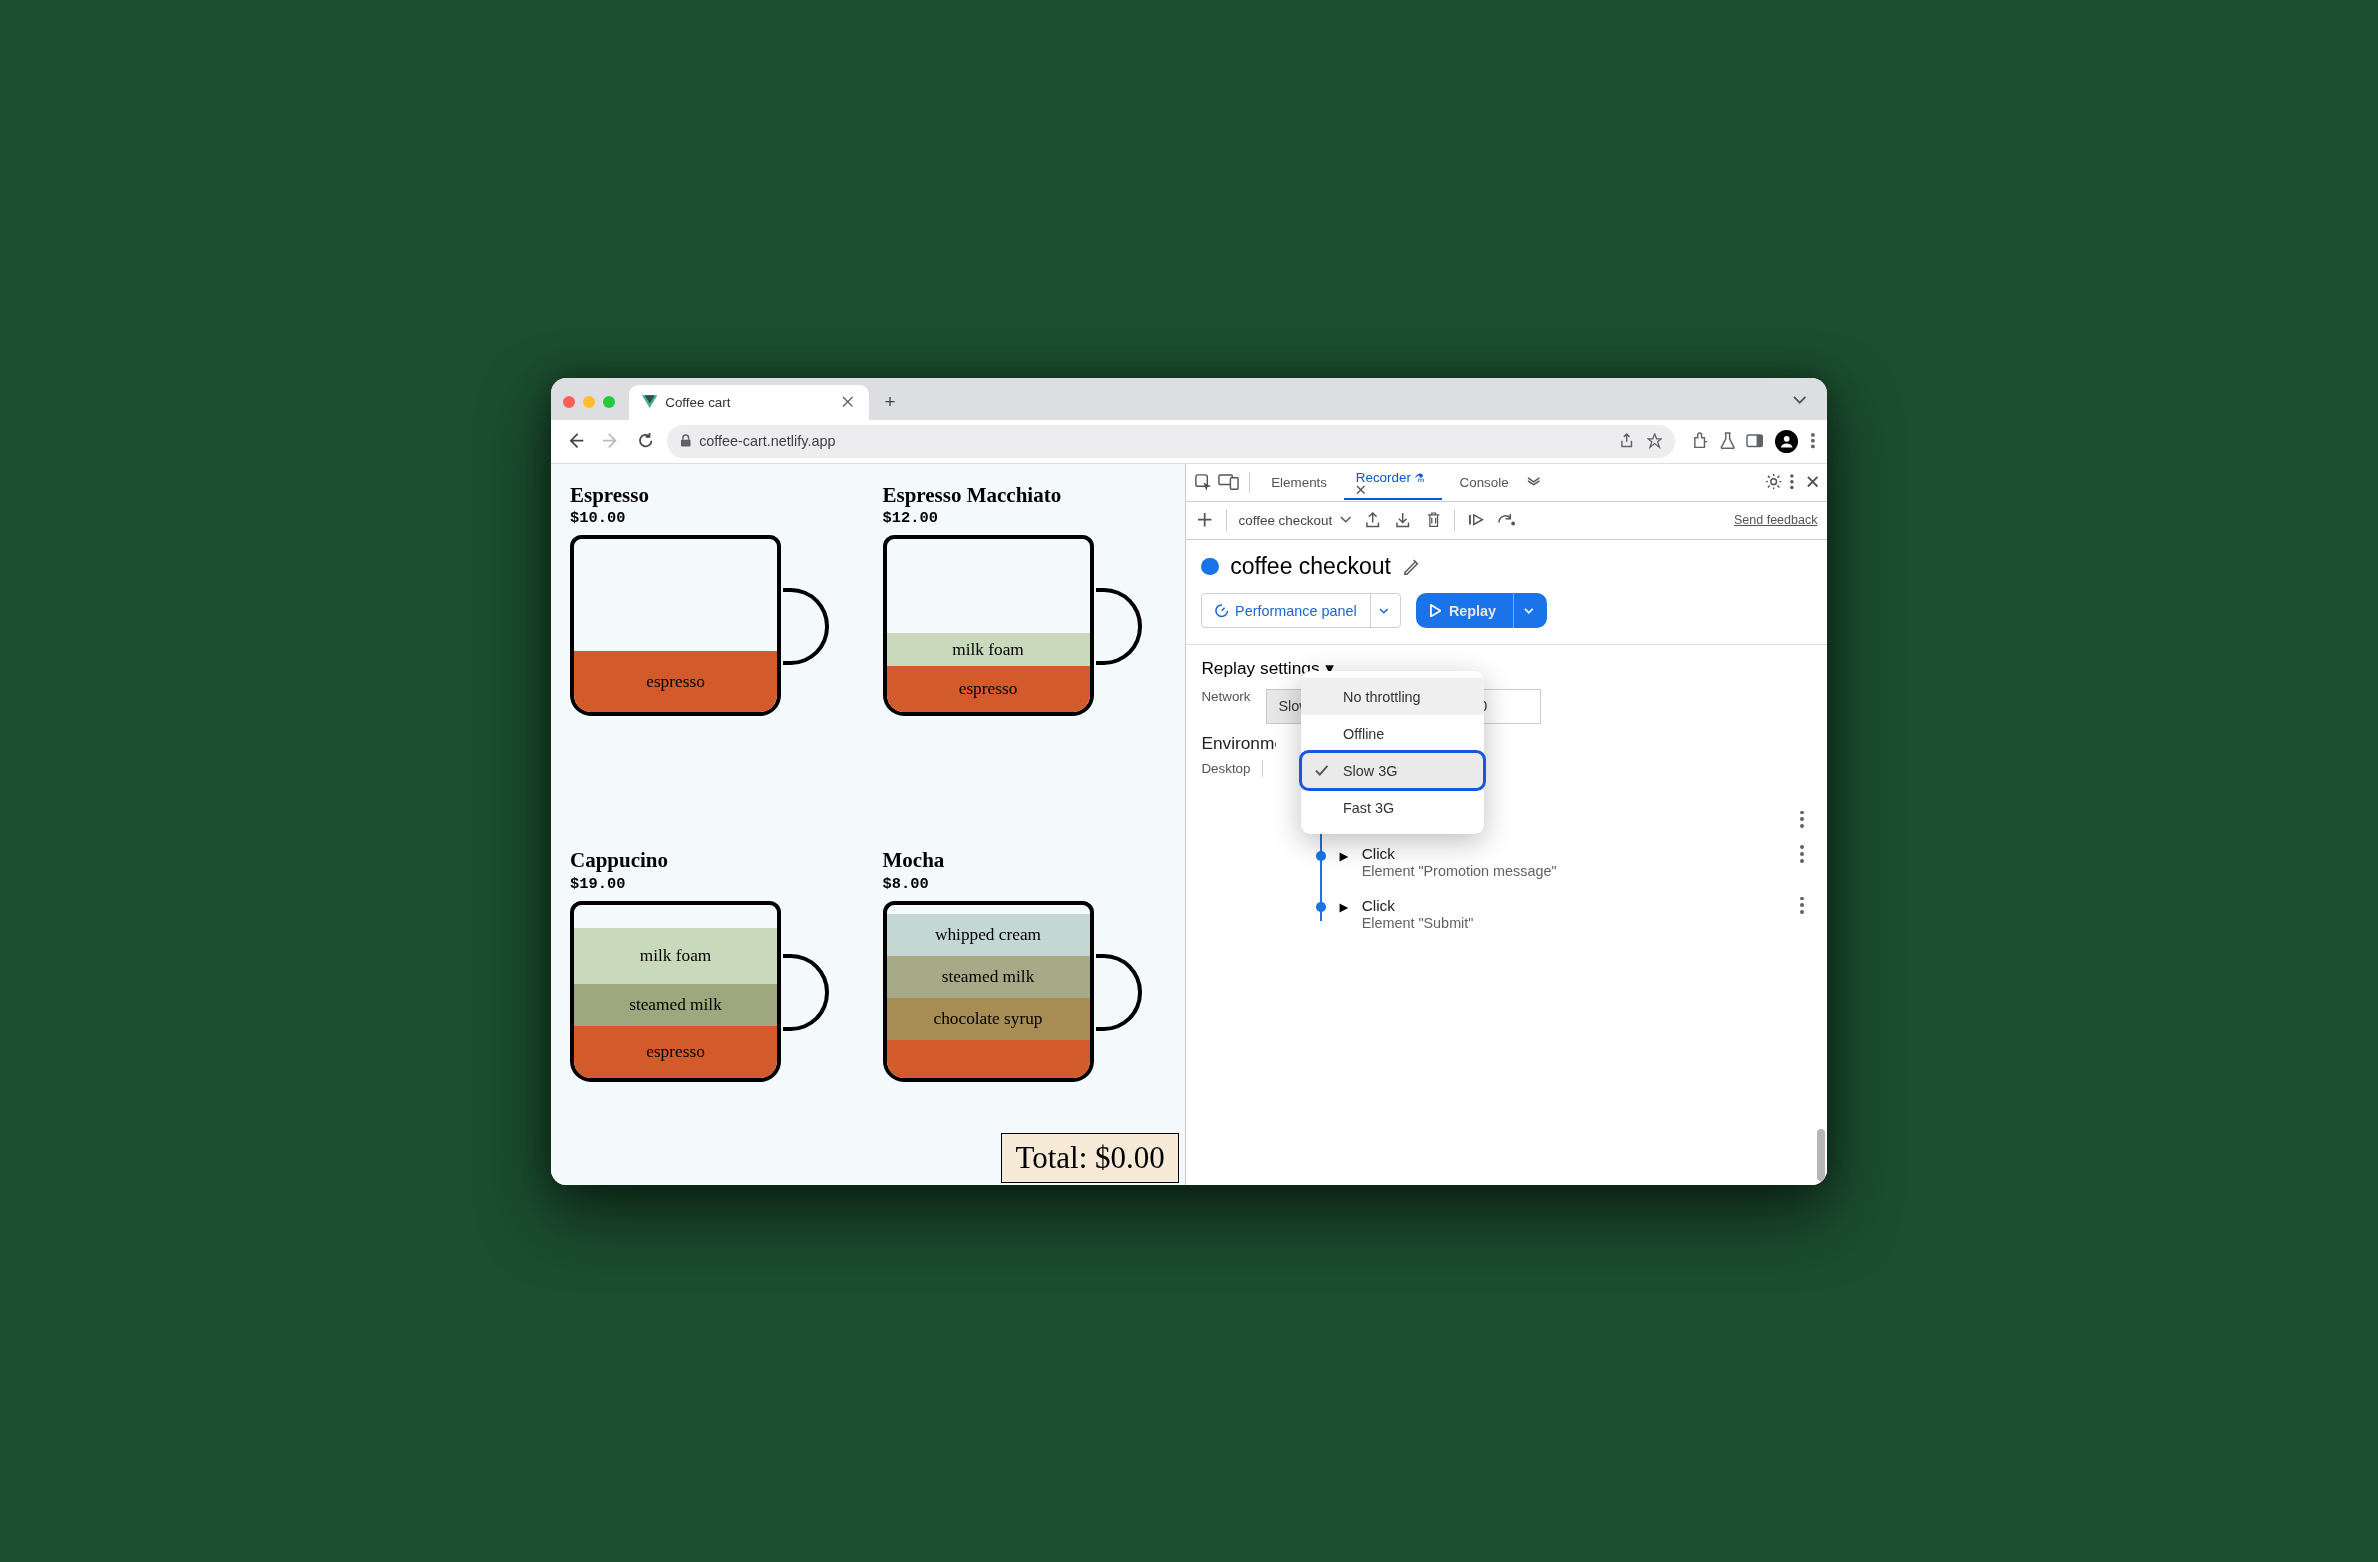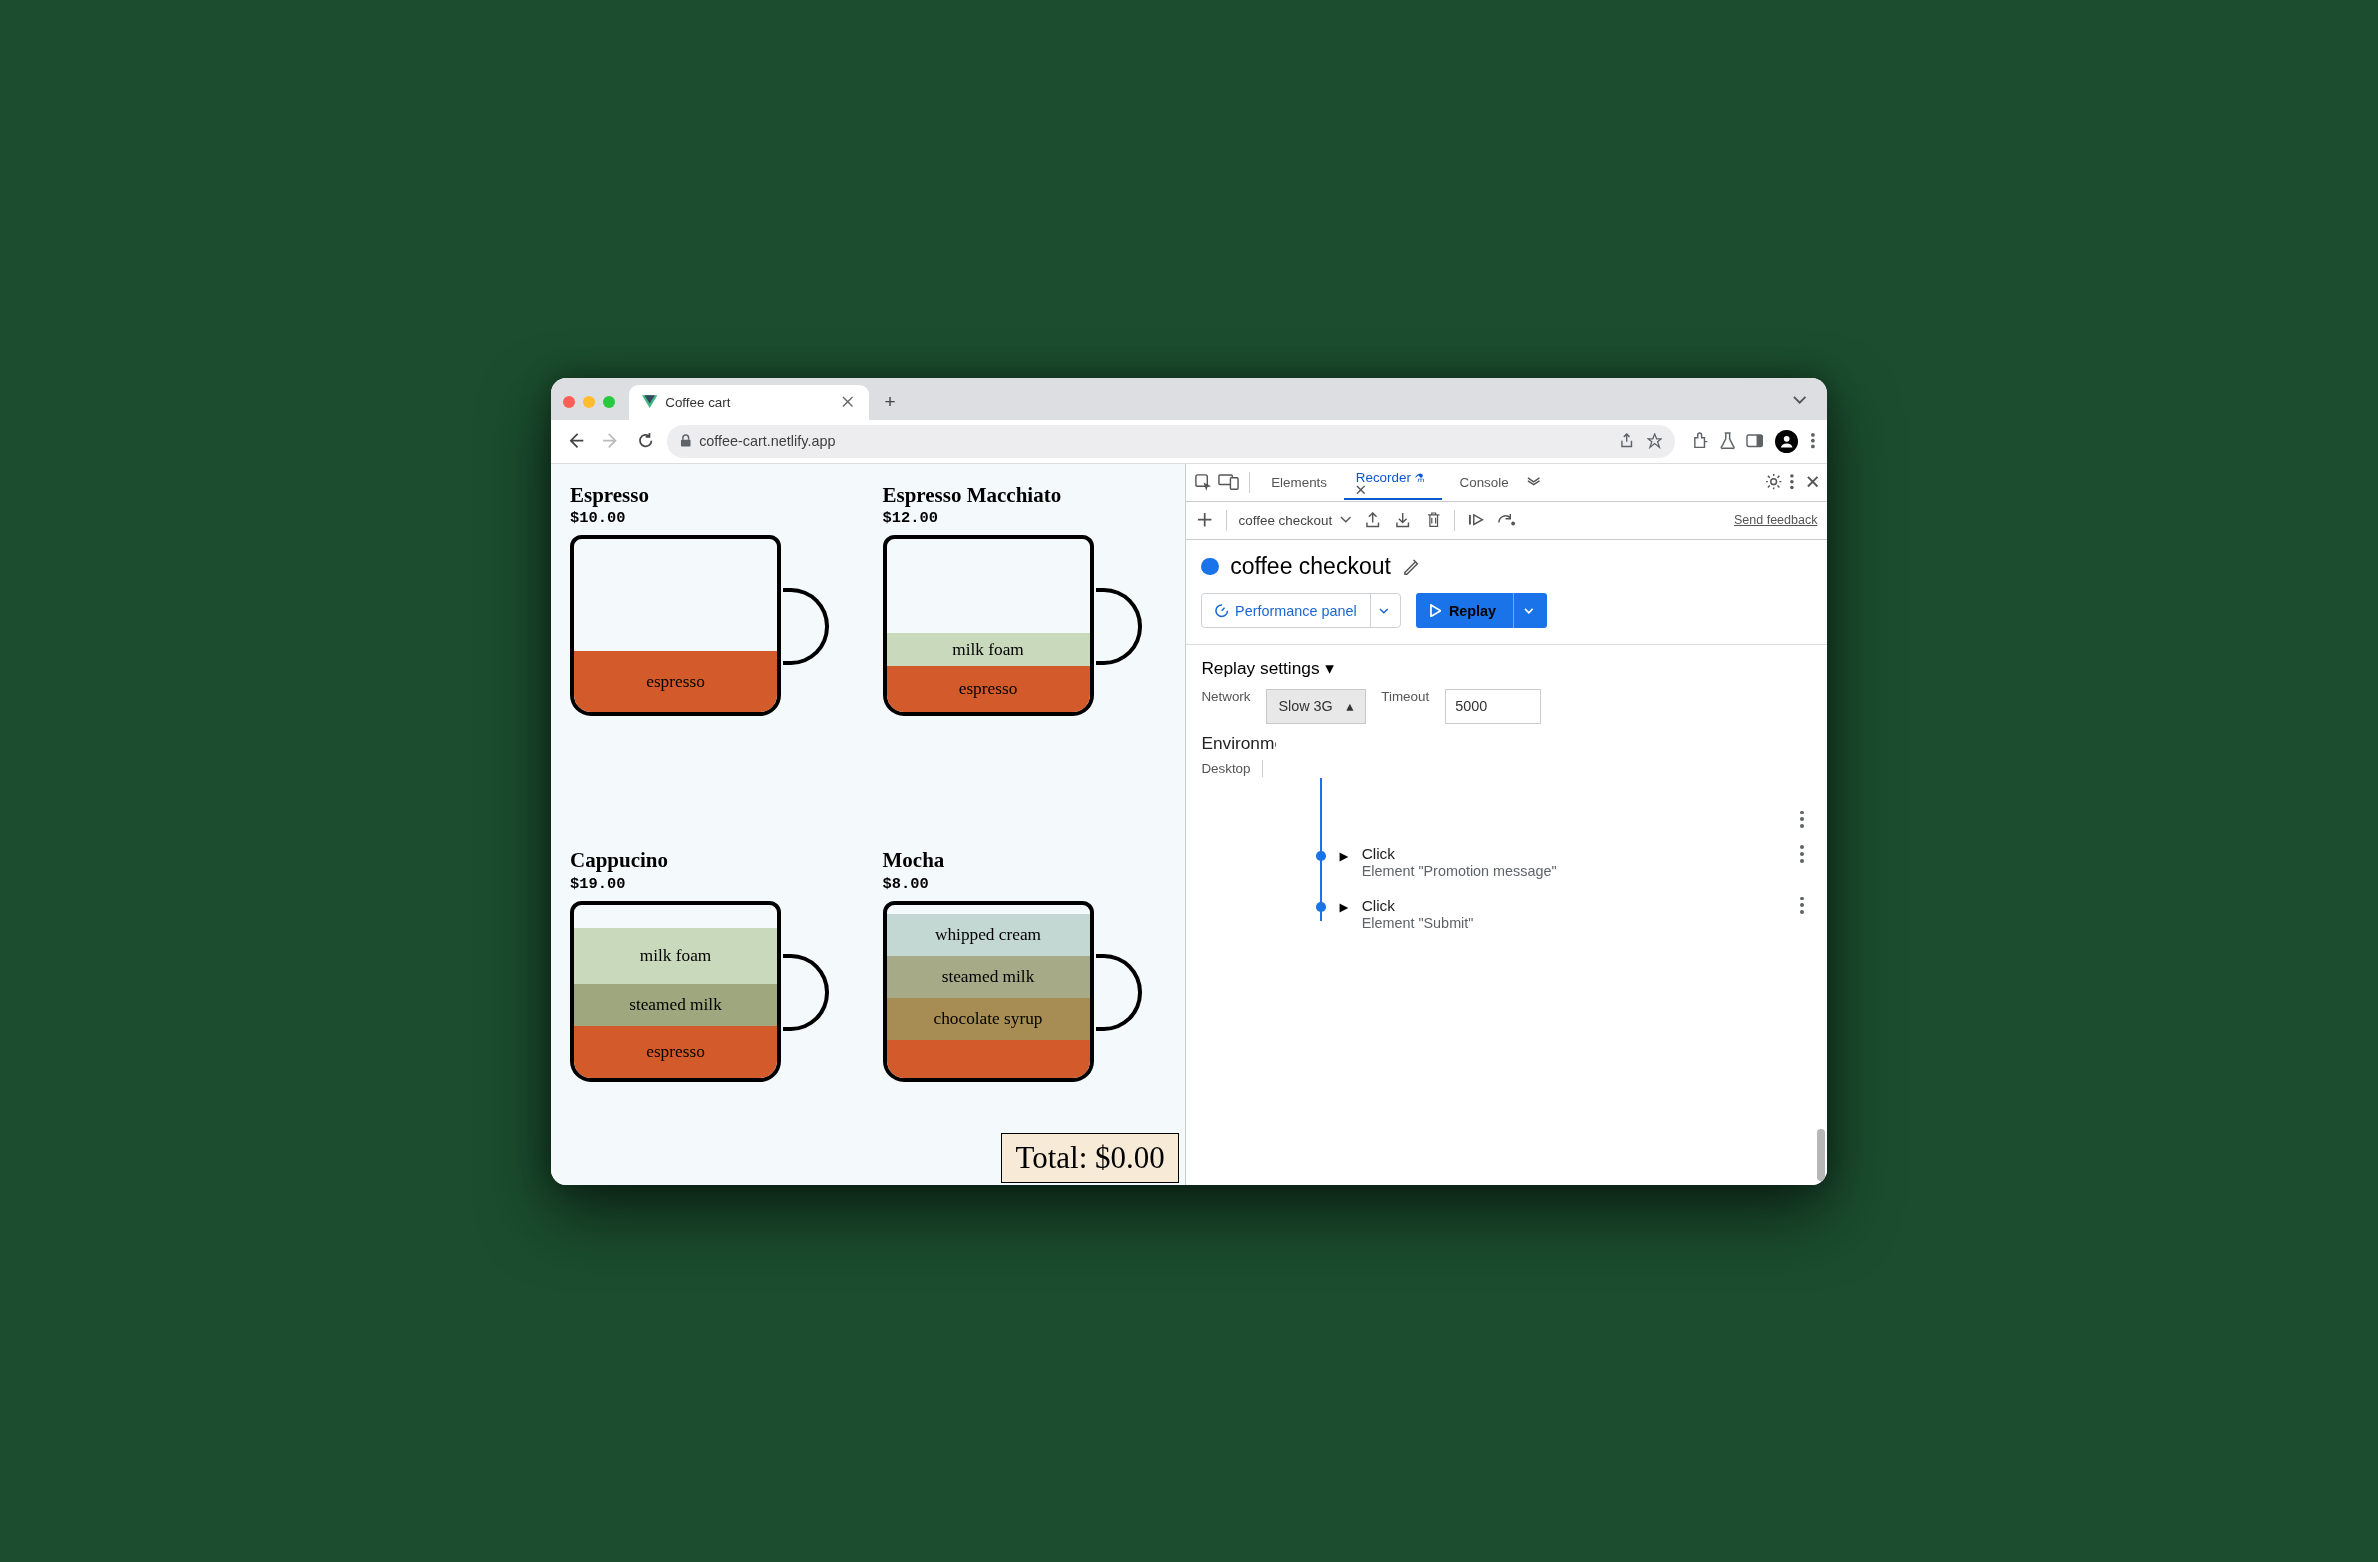--- a/index.html
+++ b/index.html
@@ -127,21 +127,21 @@
 
   .rec-title { display:flex; align-items:center; gap:11.5px; font-size:23px; margin-bottom:13.4px; }
   .rec-title .bullet { width:17.3px; height:17.3px; border-radius:50%; background:#1a73e8; }
 
   .action-row { display:flex; gap:15.4px; margin-bottom:15.4px; }
   .btn-out {
     display:inline-flex; align-items:center; gap:5.8px; height:35px; padding:0 11.5px; border:1px solid #cdd1d5; border-radius:3.8px; color:#1967d2; font-size:14.4px;
   }
   .btn-out .split-c { border-left:1px solid #cdd1d5; margin-left:7.7px; padding-left:7.7px; height:100%; display:flex; align-items:center; }
   .btn-pri {
-    display:inline-flex; align-items:center; gap:7.7px; height:35px; padding:0 13.4px; background:#1a73e8; color:#000000; font-weight:600; font-size:14.4px; border-radius:3px;
+    display:inline-flex; align-items:center; gap:7.7px; height:35px; padding:0 13.4px; background:#1a73e8; color:#e5e5e5; font-weight:600; font-size:14.4px; border-radius:10px;
   }
   .btn-pri .split-c { border-left:1px solid rgba(255,255,255,0.4); margin-left:9.6px; padding-left:9.6px; height:100%; display:flex; align-items:center; }
 
   .divider { height:1px; background:#ddd; margin:0 -15.4px 13.4px -15.4px; }
 
   .section-h { font-size:17.3px; display:flex; align-items:center; gap:5.8px; margin-bottom:9.6px; }
   .settings-row { display:flex; align-items:flex-start; gap:15.4px; color:#555; margin-bottom:9.6px; }
   .dd-btn {
     height:35px; padding:0 11.5px; background:#e8e8e8; border:1px solid #c8c8c8; display:inline-flex; align-items:center; gap:13.4px; font-size:14.4px; color:#333;
   }
@@ -497,20 +497,39 @@
         </div>
 
         <div class="env-row">
           <span class="cut" style="overflow:hidden; width:75px; white-space:nowrap;">Environment</span>
         </div>
         <div class="env-row" style="margin-top:5.8px;">
           <span>Desktop</span>
           <span style="border-left:1px solid #ccc; height:17.3px;"></span>
         </div>
 
+        <div class="dd-menu">
+          <div class="dd-item hl">
+            <span>No throttling</span>
+          </div>
+          <div class="dd-item">
+            <span>Offline</span>
+          </div>
+          <div class="dd-item sel boxed">
+            <span class="chk">
+              <svg width="15.4" height="13.4" viewBox="0 0 16 14">
+                  <path d="M2 7 L6 11 L14 2" stroke="#555" stroke-width="2" fill="none"></path>
+                </svg>
+            </span>
+            <span>Slow 3G</span>
+          </div>
+          <div class="dd-item">
+            <span>Fast 3G</span>
+          </div>
+        </div>
 
         <div class="steps">
           <div style="position:absolute; left:119px; top:-38px; bottom:9.6px; width:1.9px; background:#1a73e8;"></div>
 
           <div class="step" style="margin-top:-38px; margin-bottom:29px;">
             <div class="kebab" style="top:-5.8px;">
                 <span></span>
                 <span></span>
                 <span></span>
               </div>

